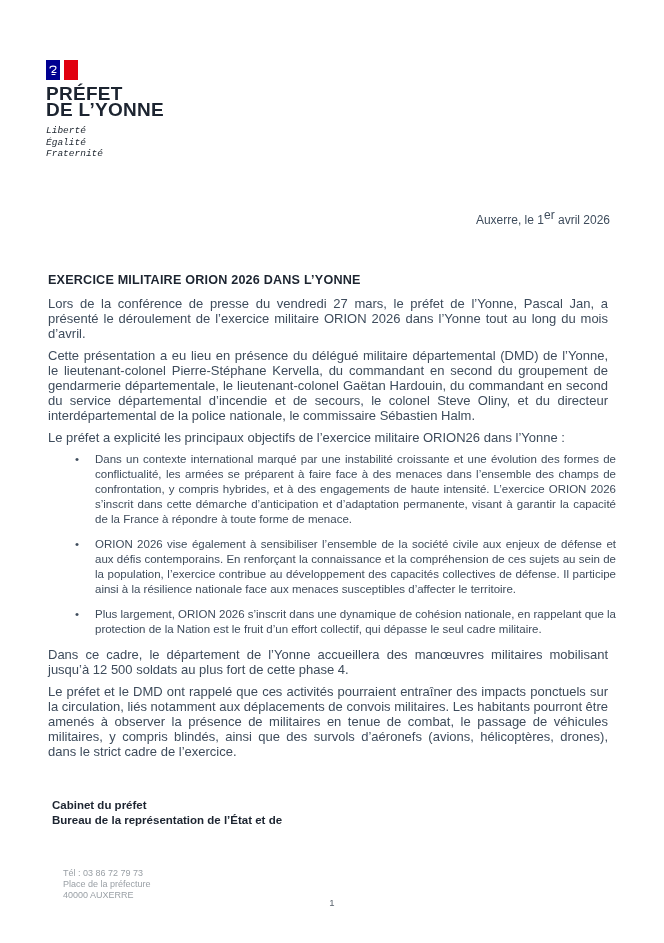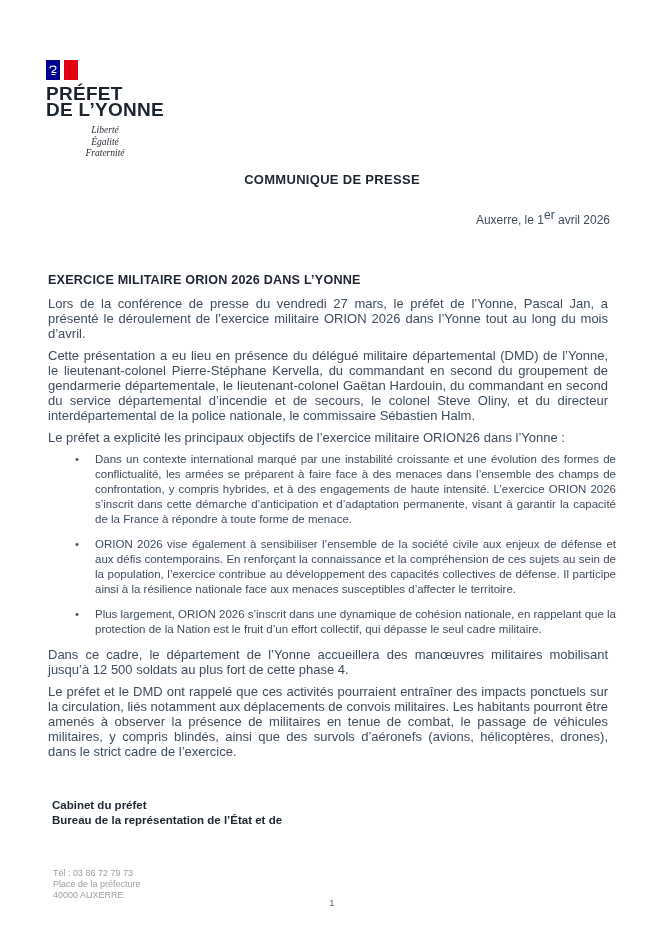--- a/index.html
+++ b/index.html
@@ -23,26 +23,25 @@
   .flag .blue svg { position: absolute; top: 2px; left: 1px; }
   .prefet-name {
     font-weight: bold;
     font-size: 19px;
     line-height: 16px;
     letter-spacing: 0.3px;
     color: #1c2430;
   }
   .motto {
     margin-top: 7px;
-    font-family: Liberation Serif, serif;
+    font-family: Liberation Mono, monospace;
     font-style: italic;
     font-size: 9.5px;
     line-height: 11.5px;
     color: #222a33;
-    text-align: center;
   }
 
   
   .cp-title {
     position: absolute;
     top: 172px;
     left: 0;
     width: 100%;
     text-align: center;
     font-weight: bold;
@@ -100,21 +99,21 @@
     top: 798px;
     left: 52px;
     font-weight: bold;
     font-size: 11.5px;
     line-height: 14.5px;
     color: #1c2430;
   }
   .footer-contact {
     position: absolute;
     top: 868px;
-    left: 53px;
+    left: 63px;
     font-size: 9px;
     line-height: 11px;
     color: #9aa0a6;
   }
   .page-number {
     position: absolute;
     top: 897px;
     left: 0;
     width: 100%;
     text-align: center;
@@ -139,21 +138,20 @@
     </div>
     <div class="prefet-name">PRÉFET</div>
     <div class="prefet-name">DE L’YONNE</div>
     <div class="motto">
       <div>Liberté</div>
       <div>Égalité</div>
       <div>Fraternité</div>
     </div>
   </div>
 
-  <div class="cp-title">COMMUNIQUE DE PRESSE</div>
 
   <div class="dateline">
     <span>Auxerre, le 1</span><sup>er</sup><span> avril 2026</span>
   </div>
 
   <div class="body-content">
     <h1 class="doc-heading">EXERCICE MILITAIRE ORION 2026 DANS L’YONNE</h1>
 
     <p class="para">Lors de la conférence de presse du vendredi 27 mars, le préfet de l’Yonne, Pascal Jan, a présenté le déroulement de l’exercice militaire ORION 2026 dans l’Yonne tout au long du mois d’avril.</p>
     <p class="para">Cette présentation a eu lieu en présence du délégué militaire départemental (DMD) de l’Yonne, le lieutenant-colonel Pierre-Stéphane Kervella, du commandant en second du groupement de gendarmerie départementale, le lieutenant-colonel Gaëtan Hardouin, du commandant en second du service départemental d’incendie et de secours, le colonel Steve Oliny, et du directeur interdépartemental de la police nationale, le commissaire Sébastien Halm.</p>

